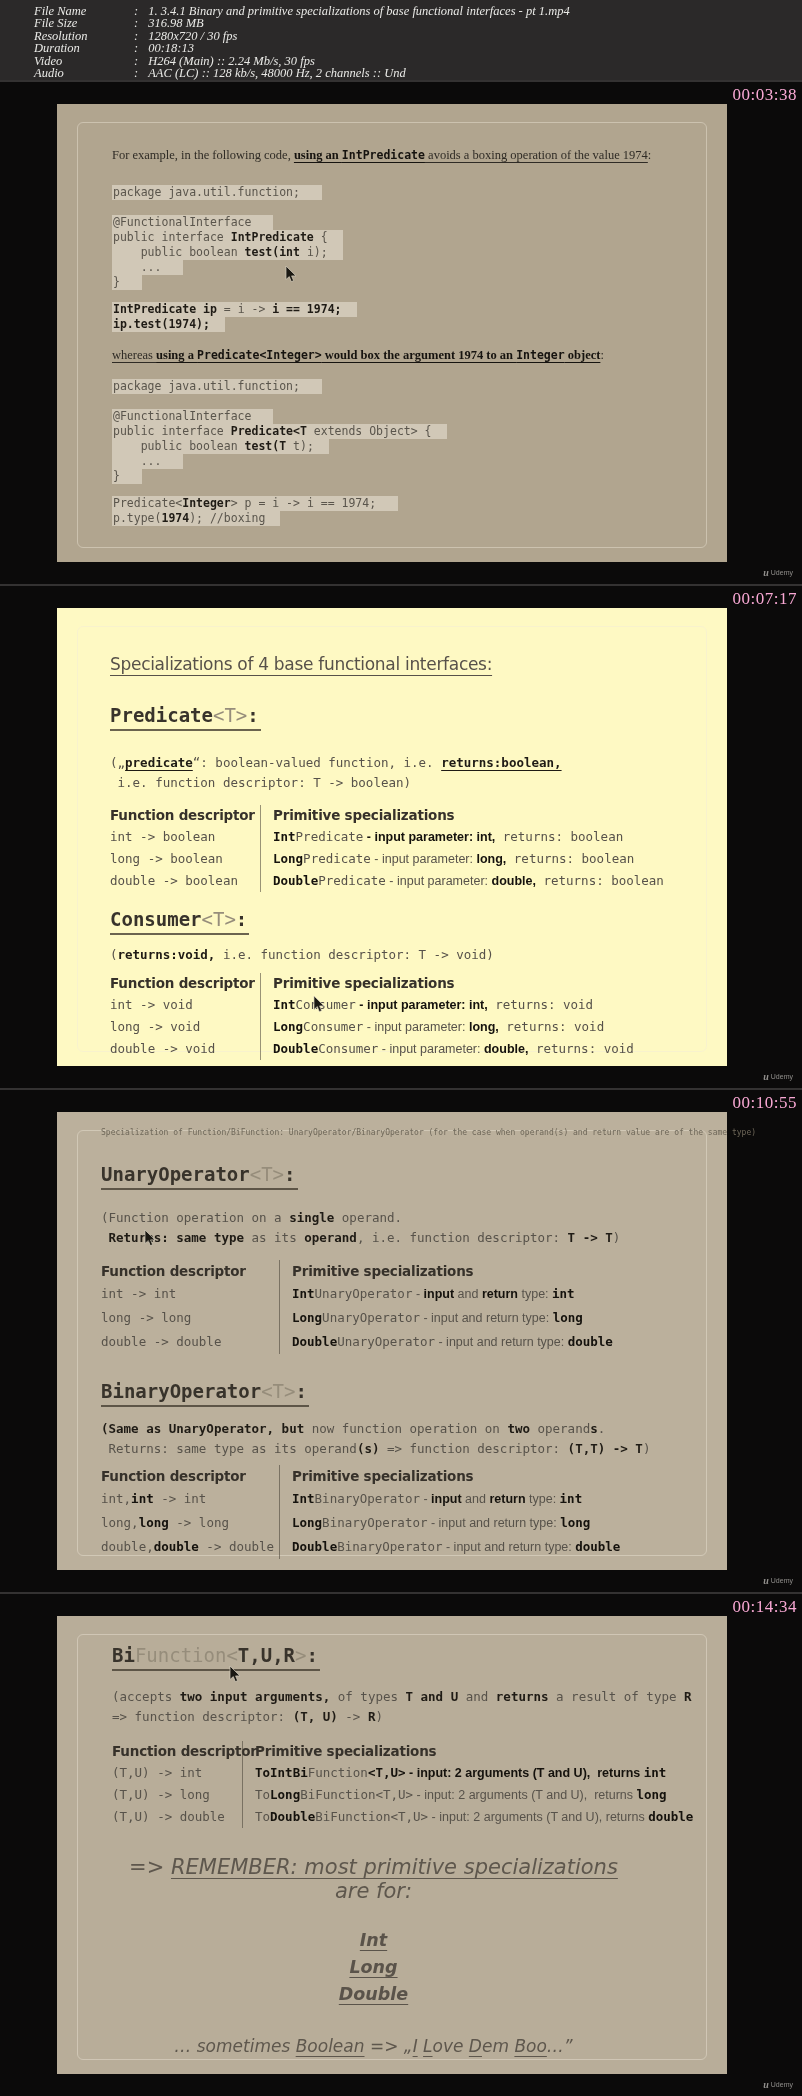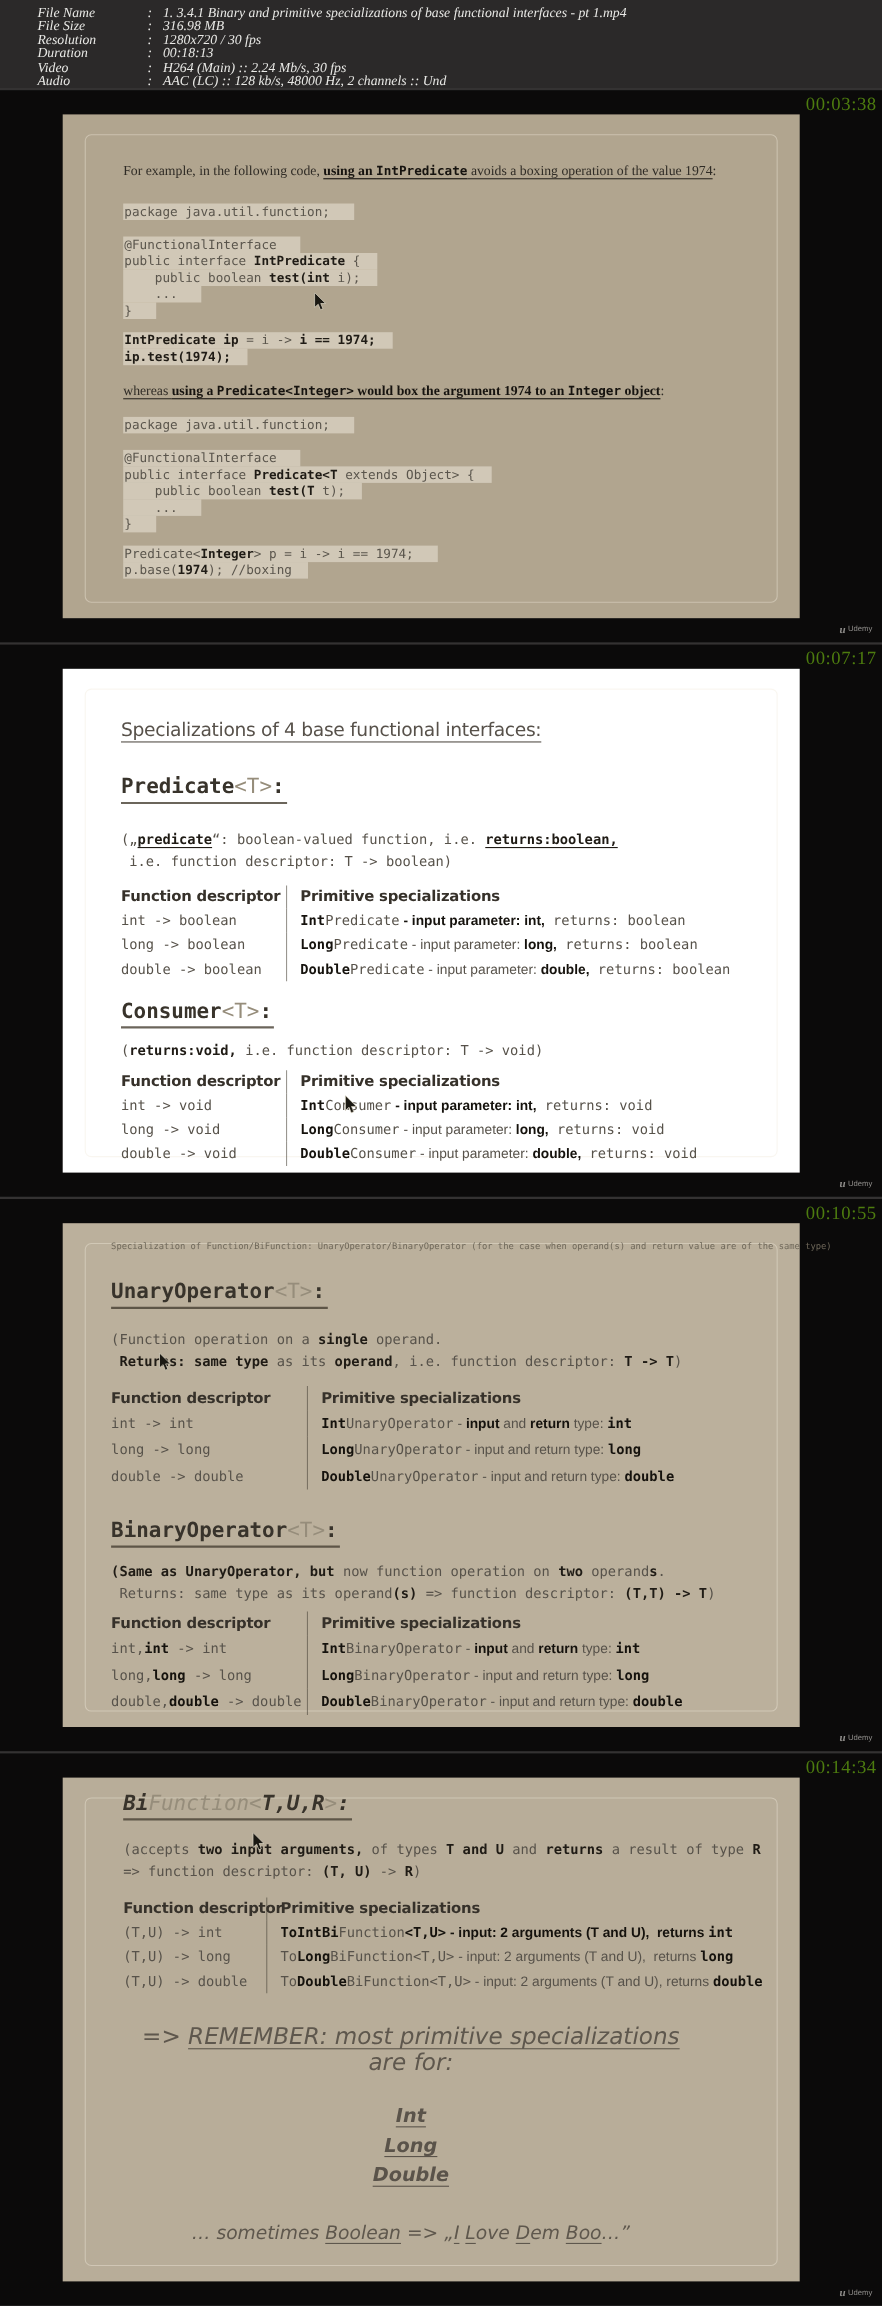--- a/index.html
+++ b/index.html
@@ -8,28 +8,28 @@
   
   .meta-panel{height:80px;box-sizing:border-box;padding:5px 0 0 34px;background:#2b2929;}
   .meta-row{font:italic 12.5px/12.4px "Liberation Serif", serif;color:#e9e9e6;white-space:nowrap;}
   .meta-label{display:inline-block;width:100px;}
   .meta-colon{display:inline-block;margin-right:10px;}
 
   
   .frame-cell{position:relative;width:802px;height:504px;background:#0b0a0a;overflow:hidden;
     border-top:2px solid #343232;box-sizing:border-box;}
   .timestamp{position:absolute;top:3px;right:5px;font:17px "Liberation Serif", serif;
-    color:#4d7c0f;letter-spacing:.5px;}
+    color:#f9a8d4;letter-spacing:.5px;}
   .udemy{position:absolute;right:9px;bottom:6px;color:#918f8c;display:flex;align-items:center;gap:2px;
     font:7px "Liberation Sans", sans-serif;}
   .u-ico{font:italic bold 10px "Liberation Serif", serif;}
 
   .slide{position:absolute;left:57px;top:22px;width:670px;height:458px;background:#b6ab96;}
   .f1 .slide{background:#b1a58f;}
-  .f2 .slide{background:#ffffff;}
+  .f2 .slide{background:#fef9c3;}
   .f3 .slide{background:#bbb09c;}
   .f4 .slide{background:#b8ad99;}
   .slide-border{position:absolute;left:20px;top:18px;right:20px;bottom:14px;
     border:1px solid rgba(240,234,220,.42);border-radius:6px;pointer-events:none;}
   .content{position:absolute;inset:0;padding:0 2px 0 55px;box-sizing:border-box;}
   .f2 .content{padding-left:53px;}
   .f3 .content{padding-left:44px;}
   .cursor{position:absolute;z-index:6;}
 
   
@@ -117,21 +117,21 @@
             <div class="code-line"><span class="hl"><span>package java.util.function; </span></span></div>
             <div class="code-line">&nbsp;</div>
             <div class="code-line"><span class="hl"><span>@FunctionalInterface </span></span></div>
             <div class="code-line"><span class="hl"><span>public interface </span><span class="bold">Predicate&lt;T</span><span> extends Object&gt; {</span></span></div>
             <div class="code-line"><span class="hl"><span>    public boolean </span><span class="bold">test(T</span><span> t);</span></span></div>
             <div class="code-line"><span class="hl"><span>    ... </span></span></div>
             <div class="code-line"><span class="hl"><span>} </span></span></div>
           </div>
           <div class="blk blk-code" style="margin-top: 12px;">
             <div class="code-line"><span class="hl"><span>Predicate&lt;</span><span class="bold">Integer</span><span>&gt; p = i -&gt; i == 1974; </span></span></div>
-            <div class="code-line"><span class="hl"><span>p.base(</span><span class="bold">1974</span><span>); //boxing</span></span></div>
+            <div class="code-line"><span class="hl"><span>p.type(</span><span class="bold">1974</span><span>); //boxing</span></span></div>
           </div>
         </div>
         <div class="cursor" style="left: 228px; top: 162px;"><svg width="12" height="18" viewBox="0 0 12 18">
             <path d="M1,0 L1,13.5 L4.3,10.6 L6.3,15.6 L8.6,14.7 L6.6,9.9 L11,9.9 Z" fill="#1b1913" stroke="#d6cfbe" stroke-width="0.7"></path>
           </svg></div>
       </div>
       <div class="timestamp">00:03:38</div>
       <div class="udemy">
         <span class="u-ico">u</span>
         <span class="u-label">Udemy</span>
@@ -257,21 +257,21 @@
       <div class="timestamp">00:10:55</div>
       <div class="udemy">
         <span class="u-ico">u</span>
         <span class="u-label">Udemy</span>
       </div>
     </div>
     <div class="frame-cell f4">
       <div class="slide">
         <div class="slide-border"></div>
         <div class="content">
-          <div class="blk blk-hmono" style="margin-top: 12px; font-style: italic;"><span class="inner"><span class="bold">Bi</span><span class="faded">Function</span><span class="faded">&lt;</span><span class="bold">T,U,R</span><span class="faded">&gt;</span><span class="bold">:</span></span></div>
+          <div class="blk blk-hmono" style="margin-top: 28px;"><span class="inner"><span class="bold">Bi</span><span class="faded">Function</span><span class="faded">&lt;</span><span class="bold">T,U,R</span><span class="faded">&gt;</span><span class="bold">:</span></span></div>
           <div class="blk blk-paren" style="margin-top: 16px;">
             <div class="paren-line"><span>(accepts </span><span class="bold">two input arguments,</span><span> of types </span><span class="bold">T and U</span><span> and </span><span class="bold">returns</span><span> a result of type </span><span class="bold">R</span></div>
             <div class="paren-line"><span>=&gt; function descriptor: </span><span class="bold">(T, U)</span><span> -&gt; </span><span class="bold">R</span><span>)</span></div>
           </div>
           <div class="blk blk-table t4" style="margin-top: 14px;">
             <div class="trow thead">
               <div class="tcell">Function descriptor</div>
               <div class="tcell tcell2">Primitive specializations</div>
             </div>
             <div class="trow">

